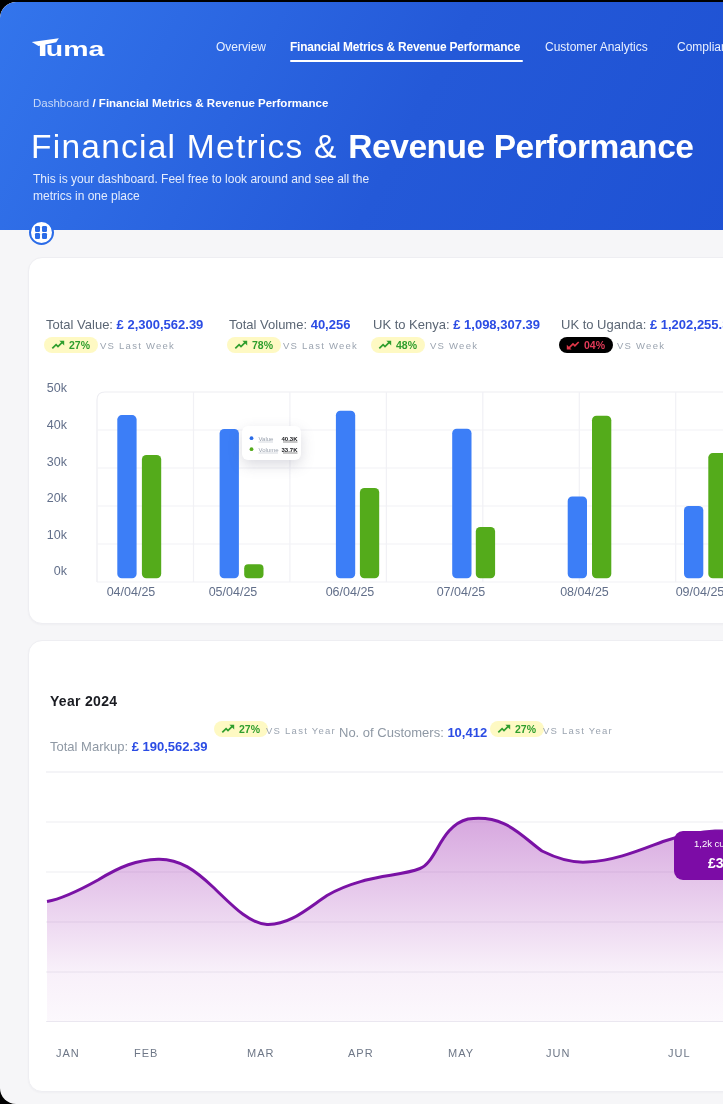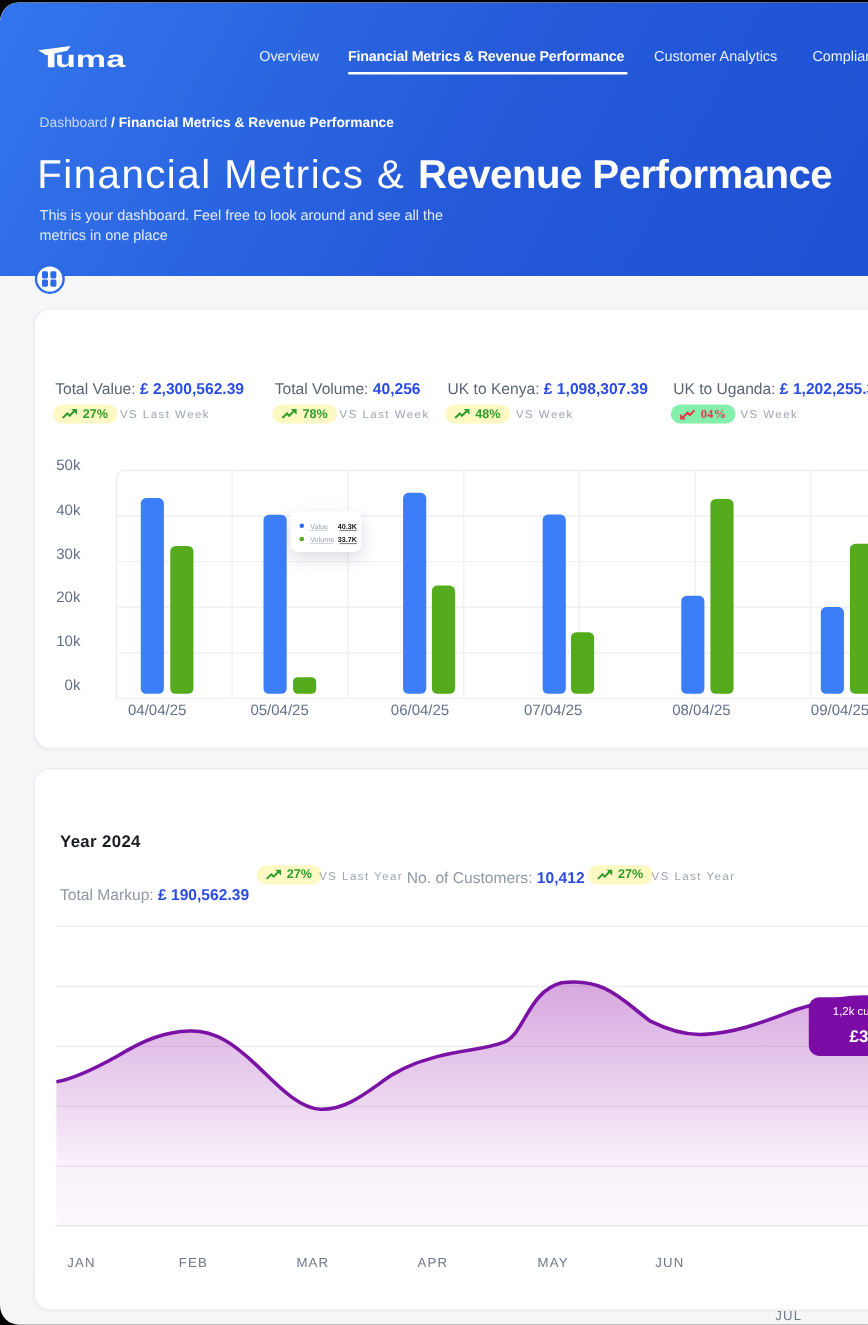--- a/index.html
+++ b/index.html
@@ -25,21 +25,21 @@
      border:1px solid #eeeef2;box-sizing:border-box;box-shadow:0 1px 2px rgba(40,40,60,.03);}
   #card1{top:255px;height:367px;}
   #card2{top:638px;height:452px;}
   .ctitle{position:absolute;font-weight:bold;color:#17181c;font-size:16.5px;letter-spacing:.3px;}
   .slabel{font-size:13px;color:#5b6674;}
   .sval{font-size:13px;color:#2b4ce4;font-weight:bold;}
   .statrow{position:absolute;top:313px;white-space:nowrap;}
   .pill{position:absolute;top:335px;height:16px;border-radius:9px;background:#fef9c3;
      display:flex;align-items:center;padding:0 8px 0 7px;}
   .pill .pct{font-size:10.5px;font-weight:bold;color:#2f9e2d;margin-left:4px;}
-  .pill.red{background:#86efac;font-family:Liberation Serif, serif;}
+  .pill.red{background:#000000;}
   .pill.red .pct{color:#e23a58;}
   .vs{position:absolute;top:338px;font-size:9.5px;color:#9ba4b0;letter-spacing:1.25px;white-space:nowrap;}
   #tip1{position:absolute;left:242px;top:424px;width:59px;height:34px;background:#fff;border-radius:6px;
      box-shadow:0 5px 14px rgba(90,90,120,.22);}
   #tip2{position:absolute;left:674px;top:829px;width:70px;height:49px;background:#7c0ca6;border-radius:9px;
      color:#fff;}
   #tip2 .l1{position:absolute;left:20px;top:7px;font-size:9.5px;white-space:nowrap;}
   #tip2 .l2{position:absolute;left:34px;top:24px;font-size:14px;font-weight:bold;white-space:nowrap;}
   #ytitle{position:absolute;left:42px;top:658px;font-weight:bold;color:#17181c;font-size:18px;letter-spacing:1.1px;}
   #year{position:absolute;left:50px;top:691px;font-weight:bold;color:#1a1c22;font-size:14px;letter-spacing:.3px;}
@@ -219,19 +219,19 @@
     <path d="M47,899.5 C62,897 80,888 98,878 C120,864.5 137,857.8 158,857.2 C180,856.6 196,869 213,885 C229,900 248,921.7 267,922.4 C290,923.2 308,906 327,893.5 C343,884 354,881.5 365,878.3 C384,873 405,872.5 420,866.5 C437,860 440,824 468,817 C505,812 520,833 542,849 C558,857 572,861 587,860 C616,858.5 640,848 663,839.5 C685,832.5 701,829.4 715,829 C727,828.7 737,829.4 745,830.1 L745,1020 L47,1020 Z" fill="url(#pg)"></path>
     <path d="M47,899.5 C62,897 80,888 98,878 C120,864.5 137,857.8 158,857.2 C180,856.6 196,869 213,885 C229,900 248,921.7 267,922.4 C290,923.2 308,906 327,893.5 C343,884 354,881.5 365,878.3 C384,873 405,872.5 420,866.5 C437,860 440,824 468,817 C505,812 520,833 542,849 C558,857 572,861 587,860 C616,858.5 640,848 663,839.5 C685,832.5 701,829.4 715,829 C727,828.7 737,829.4 745,830.1" fill="none" stroke="#7a12a5" stroke-width="3"></path>
   </svg>
 
   <div id="tip2">
       <div class="l1">1,2k customers</div>
       <div class="l2">£30,562</div>
     </div>
 
   <div class="mon" style="left:56px;text-align:center;">JAN</div>
-  <div class="mon" style="left:149px;">FEB</div>
+  <div class="mon" style="left:134px;">FEB</div>
   <div class="mon" style="left:247px;">MAR</div>
   <div class="mon" style="left:348px;">APR</div>
   <div class="mon" style="left:448px;">MAY</div>
   <div class="mon" style="left:546px;">JUN</div>
-  <div class="mon" style="left:646px;margin-top:44px;">JUL</div>
+  <div class="mon" style="left:668px;">JUL</div>
 </div>
 
 </body></html>

